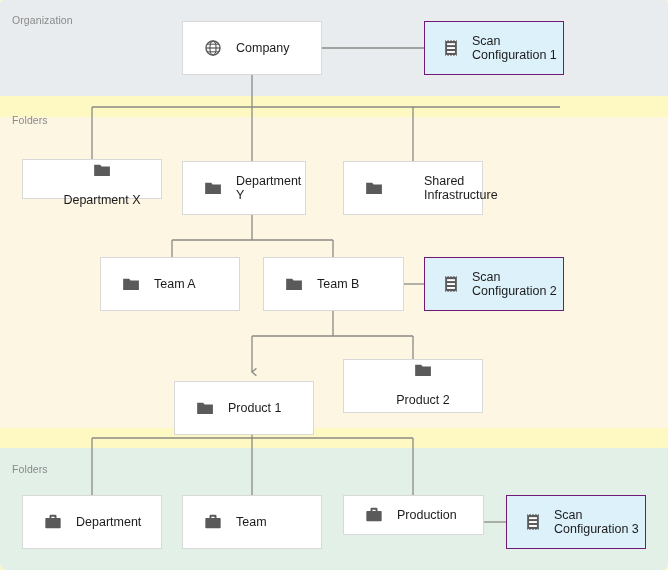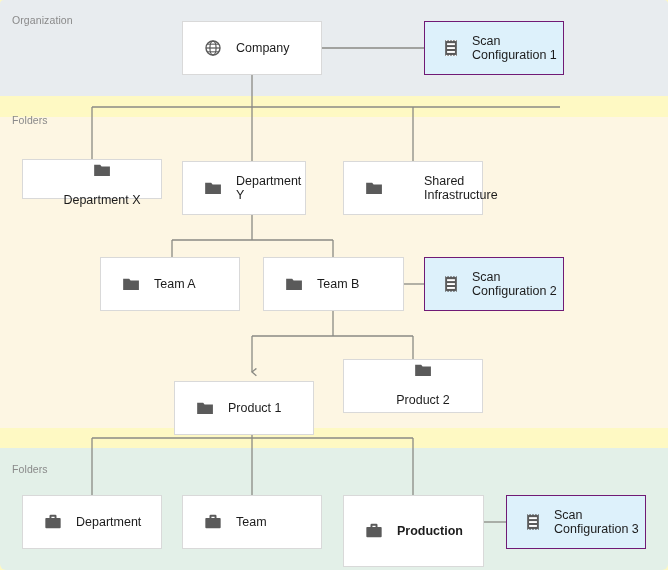--- a/index.html
+++ b/index.html
@@ -246,21 +246,21 @@
   </div>
 
   <div class="node" style="left:182px; top:495px; width:140px; height:54px;">
     <svg class="icon" viewBox="0 0 24 24">
       <path d="M9.2,3.4 h5.6 a1.4,1.4 0 0 1 1.4,1.4 v2.3 h-2.3 v-1.4 h-3.8 v1.4 h-2.3 v-2.3 a1.4,1.4 0 0 1 1.4,-1.4 z" fill="#5a5a5a"></path>
       <rect x="2.8" y="7.1" width="18.4" height="12.3" rx="1.1" fill="#5a5a5a"></rect>
     </svg>
     <span class="node-label">Team</span>
   </div>
 
-  <div class="node" style="left:343px; top:495px; width:141px; height:72px;font-weight:bold;">
+  <div class="node" style="left:343px; top:495px; width:141px; height:40px;">
     <svg class="icon" viewBox="0 0 24 24">
       <path d="M9.2,3.4 h5.6 a1.4,1.4 0 0 1 1.4,1.4 v2.3 h-2.3 v-1.4 h-3.8 v1.4 h-2.3 v-2.3 a1.4,1.4 0 0 1 1.4,-1.4 z" fill="#5a5a5a"></path>
       <rect x="2.8" y="7.1" width="18.4" height="12.3" rx="1.1" fill="#5a5a5a"></rect>
     </svg>
     <span class="node-label">Production</span>
   </div>
 
   <div class="node scan" style="left:506px; top:495px; width:140px; height:54px;">
     <svg class="icon" viewBox="0 0 24 24">
       <path d="M5,2.4 h14 v19.2 h-14 z" fill="#5a5a5a"></path>

